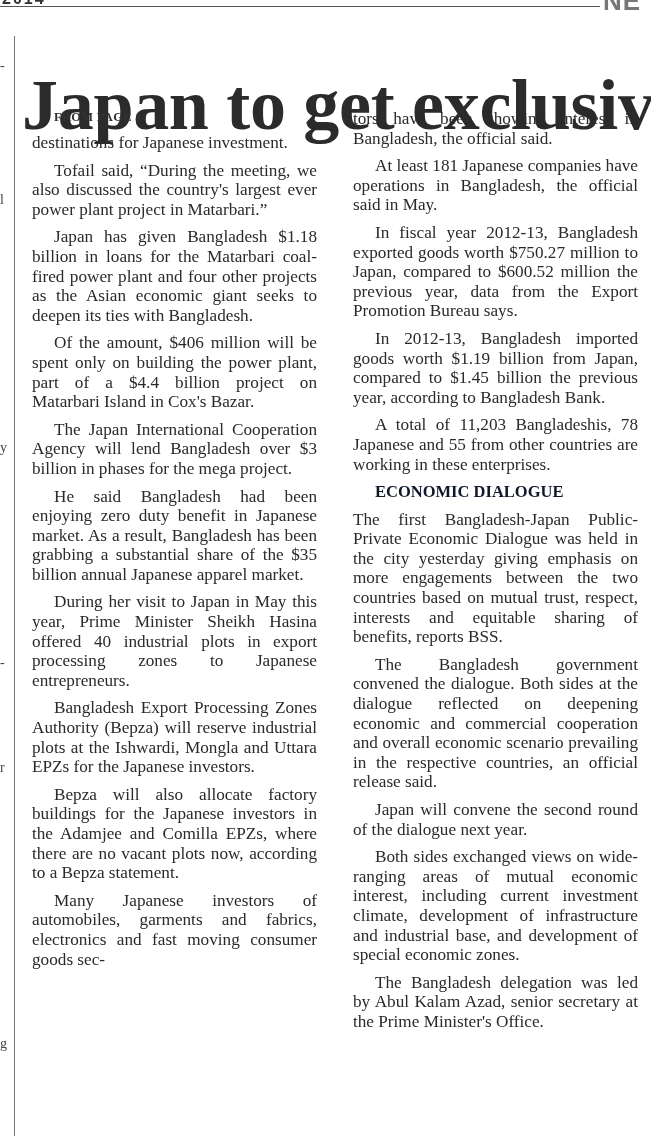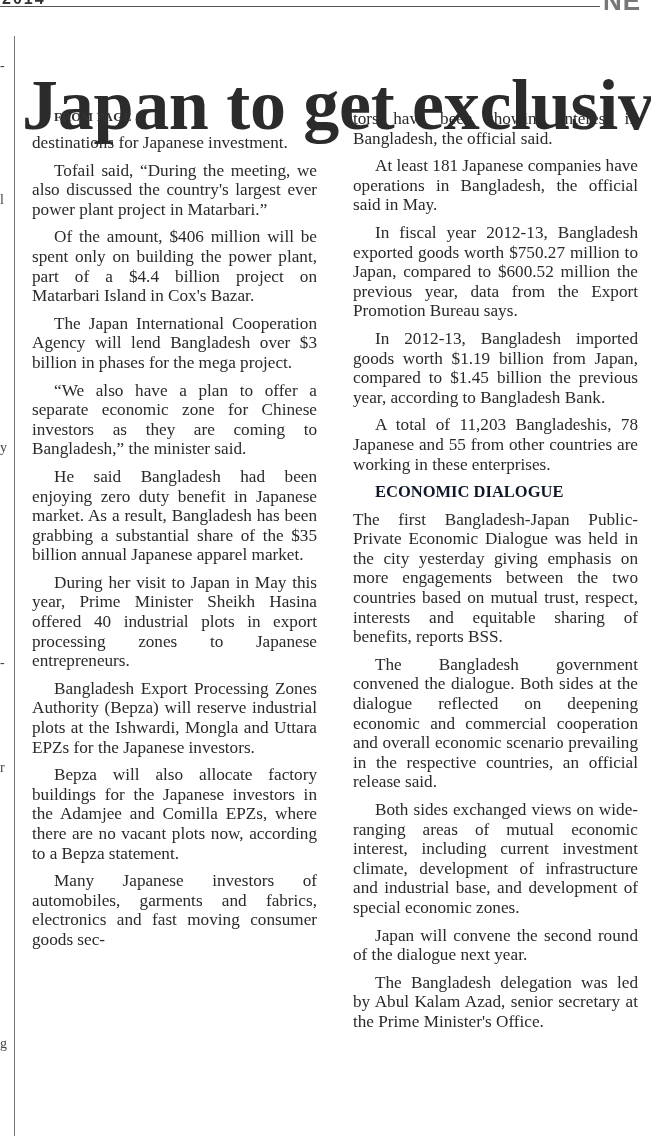--- a/index.html
+++ b/index.html
@@ -68,35 +68,35 @@
 <span class="gutter-mark" style="top:655px">-</span>
 <span class="gutter-mark" style="top:760px">r</span>
 <span class="gutter-mark" style="top:1036px">g</span>
 
 <h1 class="headline">Japan to get exclusive zone</h1>
 
 <div class="col left">
   <p class="kicker">FROM PAGE 1</p>
   <p class="noindent">destinations for Japanese investment.</p>
   <p>Tofail said, “During the meeting, we also discussed the country's largest ever power plant project in Matarbari.”</p>
+  <p>Japan has given Bangladesh $1.18 billion in loans for the Matarbari coal-fired power plant and four other projects as the Asian economic giant seeks to deepen its ties with Bangladesh.</p>
   <p>Of the amount, $406 million will be spent only on building the power plant, part of a $4.4 billion project on Matarbari Island in Cox's Bazar.</p>
   <p>The Japan International Cooperation Agency will lend Bangladesh over $3 billion in phases for the mega project.</p>
-  <p>“We also have a plan to offer a separate economic zone for Chinese investors as they are coming to Bangladesh,” the minister said.</p>
   <p>He said Bangladesh had been enjoying zero duty benefit in Japanese market. As a result, Bangladesh has been grabbing a substantial share of the $35 billion annual Japanese apparel market.</p>
   <p>During her visit to Japan in May this year, Prime Minister Sheikh Hasina offered 40 industrial plots in export processing zones to Japanese entrepreneurs.</p>
   <p>Bangladesh Export Processing Zones Authority (Bepza) will reserve industrial plots at the Ishwardi, Mongla and Uttara EPZs for the Japanese investors.</p>
   <p>Bepza will also allocate factory buildings for the Japanese investors in the Adamjee and Comilla EPZs, where there are no vacant plots now, according to a Bepza statement.</p>
   <p>Many Japanese investors of automobiles, garments and fabrics, electronics and fast moving consumer goods sec-</p>
 </div>
 
 <div class="col right">
   <p class="noindent">tors have been showing interest in Bangladesh, the official said.</p>
   <p>At least 181 Japanese companies have operations in Bangladesh, the official said in May.</p>
   <p>In fiscal year 2012-13, Bangladesh exported goods worth $750.27 million to Japan, compared to $600.52 million the previous year, data from the Export Promotion Bureau says.</p>
   <p>In 2012-13, Bangladesh imported goods worth $1.19 billion from Japan, compared to $1.45 billion the previous year, according to Bangladesh Bank.</p>
   <p>A total of 11,203 Bangladeshis, 78 Japanese and 55 from other countries are working in these enterprises.</p>
   <p class="subhead">ECONOMIC DIALOGUE</p>
   <p class="noindent">The first Bangladesh-Japan Public-Private Economic Dialogue was held in the city yesterday giving emphasis on more engagements between the two countries based on mutual trust, respect, interests and equitable sharing of benefits, reports BSS.</p>
   <p>The Bangladesh government convened the dialogue. Both sides at the dialogue reflected on deepening economic and commercial cooperation and overall economic scenario prevailing in the respective countries, an official release said.</p>
+  <p>Japan will convene the second round of the dialogue next year.</p>
   <p>Both sides exchanged views on wide-ranging areas of mutual economic interest, including current investment climate, development of infrastructure and industrial base, and development of special economic zones.</p>
-  <p>Japan will convene the second round of the dialogue next year.</p>
   <p>The Bangladesh delegation was led by Abul Kalam Azad, senior secretary at the Prime Minister's Office.</p>
 </div>
 
 </body></html>

